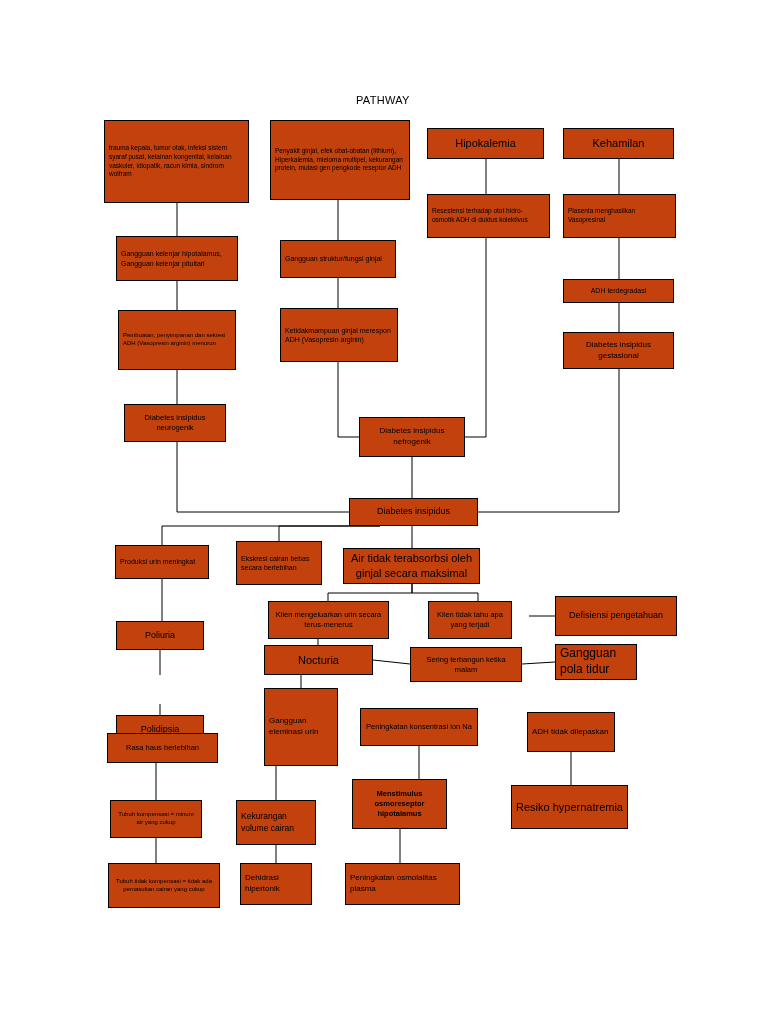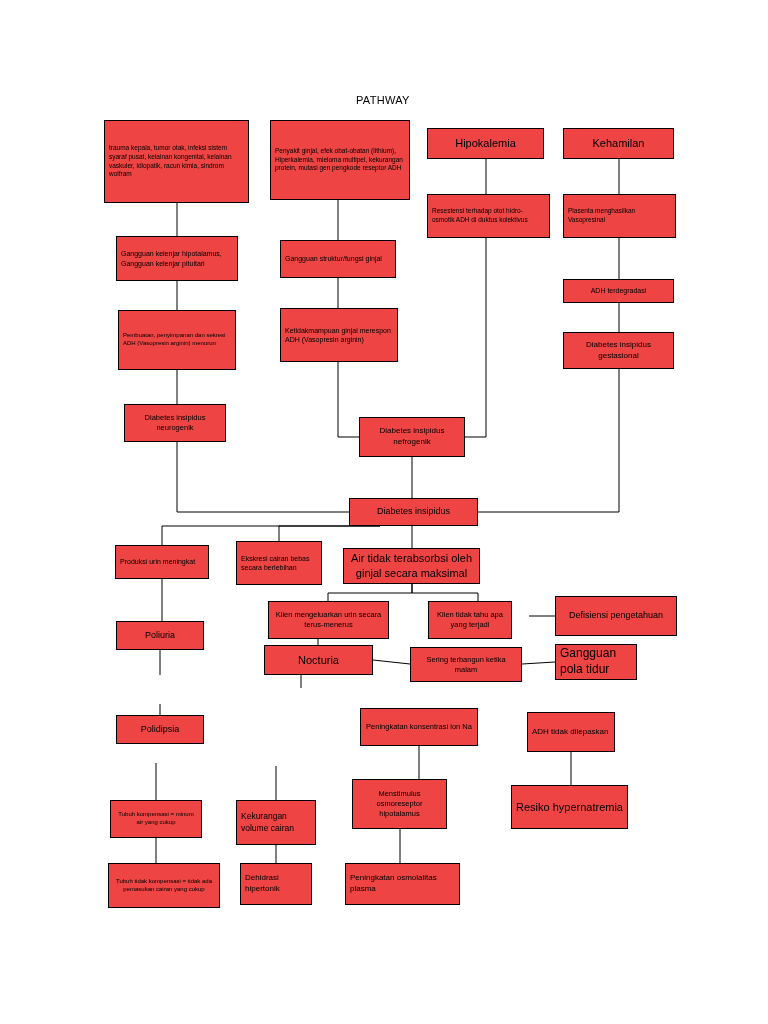--- a/index.html
+++ b/index.html
@@ -25,21 +25,21 @@
   .title {
     position: absolute;
     font-size: 11px;
     letter-spacing: 0.3px;
     color: #000;
     white-space: nowrap;
   }
   .node {
     position: absolute;
     border: 1px solid #000000;
-    background: #ef4444;
+    background: #c2410c;
     box-sizing: border-box;
     display: flex;
     align-items: center;
     justify-content: center;
     text-align: center;
     padding: 2px 4px;
     line-height: 1.32;
     color: #000;
     overflow: hidden;
   }
@@ -119,22 +119,24 @@
     <div class="node left" style="left: 236px; top: 541px; width: 86px; height: 44px; font-size: 7px;">Ekskresi cairan bebas secara berlebihan</div>
     <div class="node" style="left: 343px; top: 548px; width: 137px; height: 36px; font-size: 11px;">Air tidak terabsorbsi oleh ginjal secara maksimal</div>
     <div class="node" style="left: 268px; top: 601px; width: 121px; height: 38px; font-size: 7.5px;">Klien mengeluarkan urin secara terus-menerus</div>
     <div class="node" style="left: 428px; top: 601px; width: 84px; height: 38px; font-size: 7.5px;">Klien tidak tahu apa yang terjadi</div>
     <div class="node" style="left: 555px; top: 596px; width: 122px; height: 40px; font-size: 9px;">Defisiensi pengetahuan</div>
     <div class="node" style="left: 116px; top: 621px; width: 88px; height: 29px; font-size: 9px;">Poliuria</div>
     <div class="node" style="left: 264px; top: 645px; width: 109px; height: 30px; font-size: 11px;">Nocturia</div>
     <div class="node" style="left: 410px; top: 647px; width: 112px; height: 35px; font-size: 7.5px;">Sering terbangun ketika malam</div>
     <div class="node left" style="left: 555px; top: 644px; width: 82px; height: 36px; font-size: 12px;">Gangguan pola tidur</div>
     <div class="node" style="left: 116px; top: 675px; width: 88px; height: 29px; font-size: 9px; margin-top: 40px;">Polidipsia</div>
+    <div class="node left" style="left: 264px; top: 688px; width: 74px; height: 78px; font-size: 8px;">Gangguan eleminasi urin</div>
     <div class="node" style="left: 360px; top: 708px; width: 118px; height: 38px; font-size: 7.5px;">Peningkatan konsentrasi ion Na</div>
     <div class="node left" style="left: 527px; top: 712px; width: 88px; height: 40px; font-size: 8px;">ADH tidak dilepaskan</div>
-    <div class="node" style="left: 352px; top: 779px; width: 95px; height: 50px; font-size: 7.5px;">Menstimulus osmoreseptor hipotalamus</div>
+    <div class="node" style="left: 107px; top: 733px; width: 111px; height: 30px; font-size: 7.5px;">Rasa haus berlebihan</div>
+    <div class="node" style="left: 352px; top: 779px; width: 95px; height: 50px; font-size: 7.5px; font-weight: bold;">Menstimulus osmoreseptor hipotalamus</div>
     <div class="node" style="left: 511px; top: 785px; width: 117px; height: 44px; font-size: 11px;">Resiko hypernatremia</div>
     <div class="node" style="left: 110px; top: 800px; width: 92px; height: 38px; font-size: 6px;">Tubuh kompensasi = minum air yang cukup</div>
     <div class="node left" style="left: 236px; top: 800px; width: 80px; height: 45px; font-size: 8.5px;">Kekurangan volume cairan</div>
     <div class="node" style="left: 108px; top: 863px; width: 112px; height: 45px; font-size: 6px;">Tubuh tidak kompensasi = tidak ada pemasukan cairan yang cukup</div>
     <div class="node left" style="left: 240px; top: 863px; width: 72px; height: 42px; font-size: 8px;">Dehidrasi hipertonik</div>
     <div class="node left" style="left: 345px; top: 863px; width: 115px; height: 42px; font-size: 8px;">Peningkatan osmolalitas plasma</div>
   </div>
 
 </body></html>

